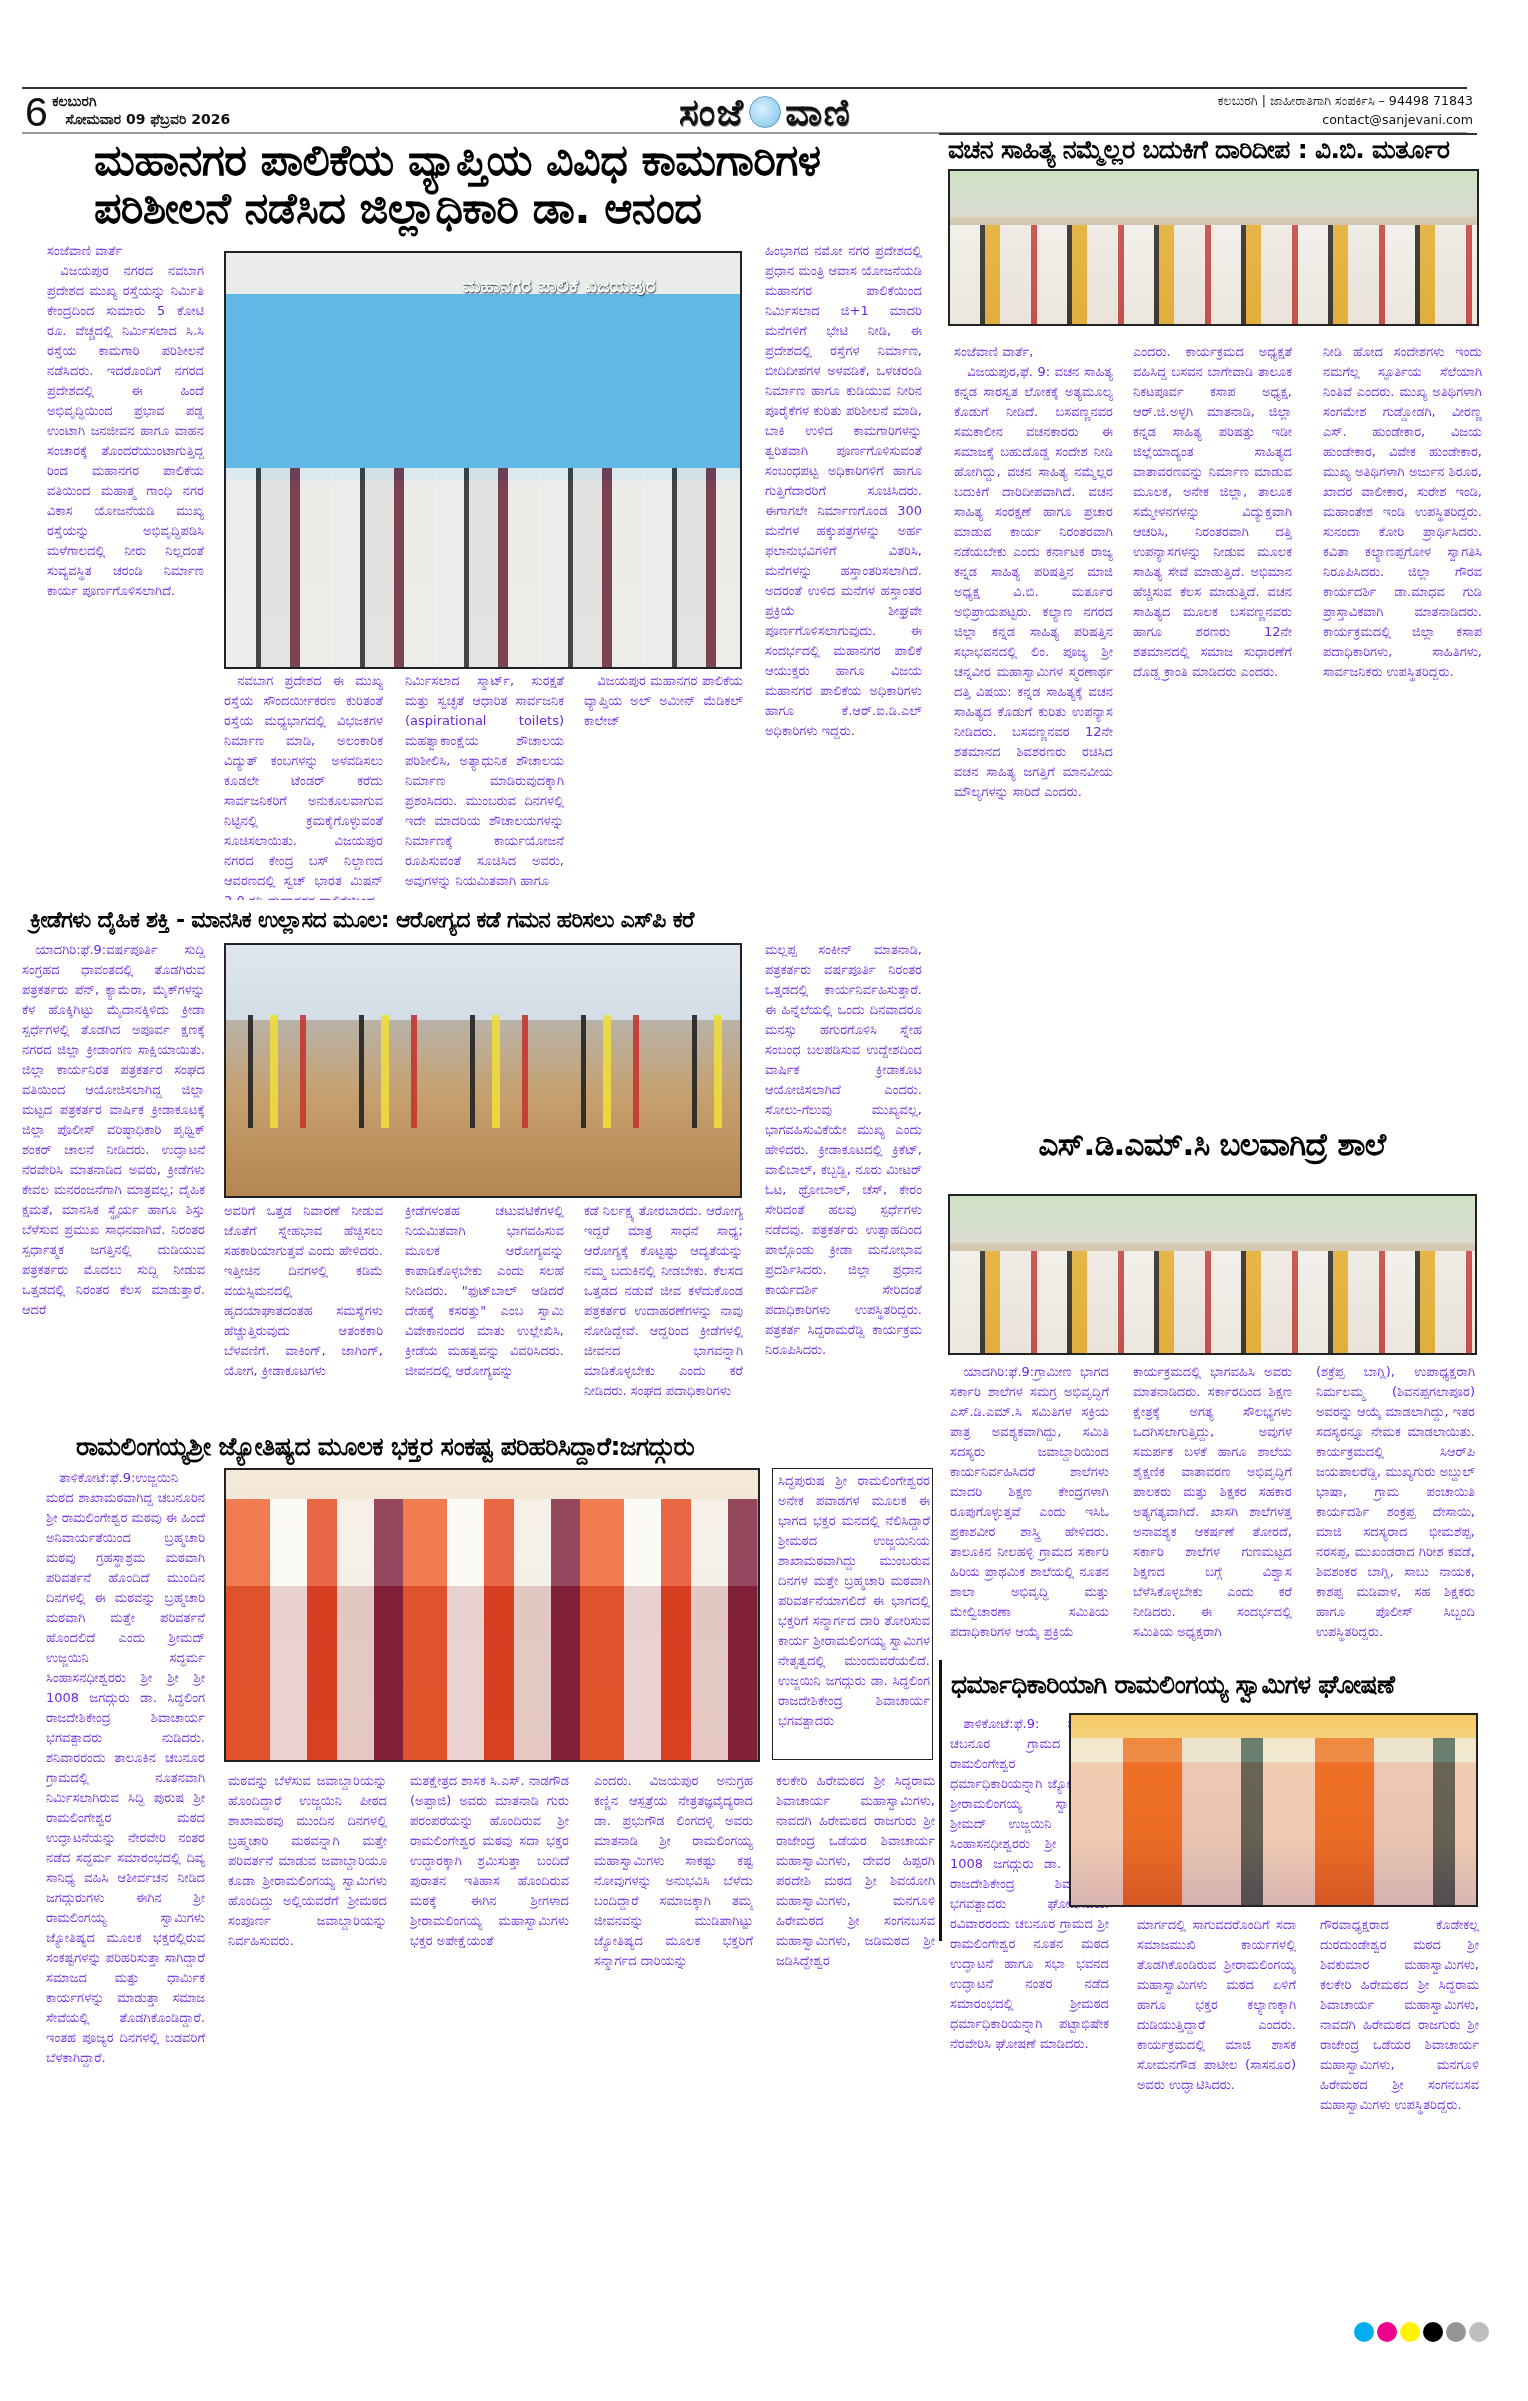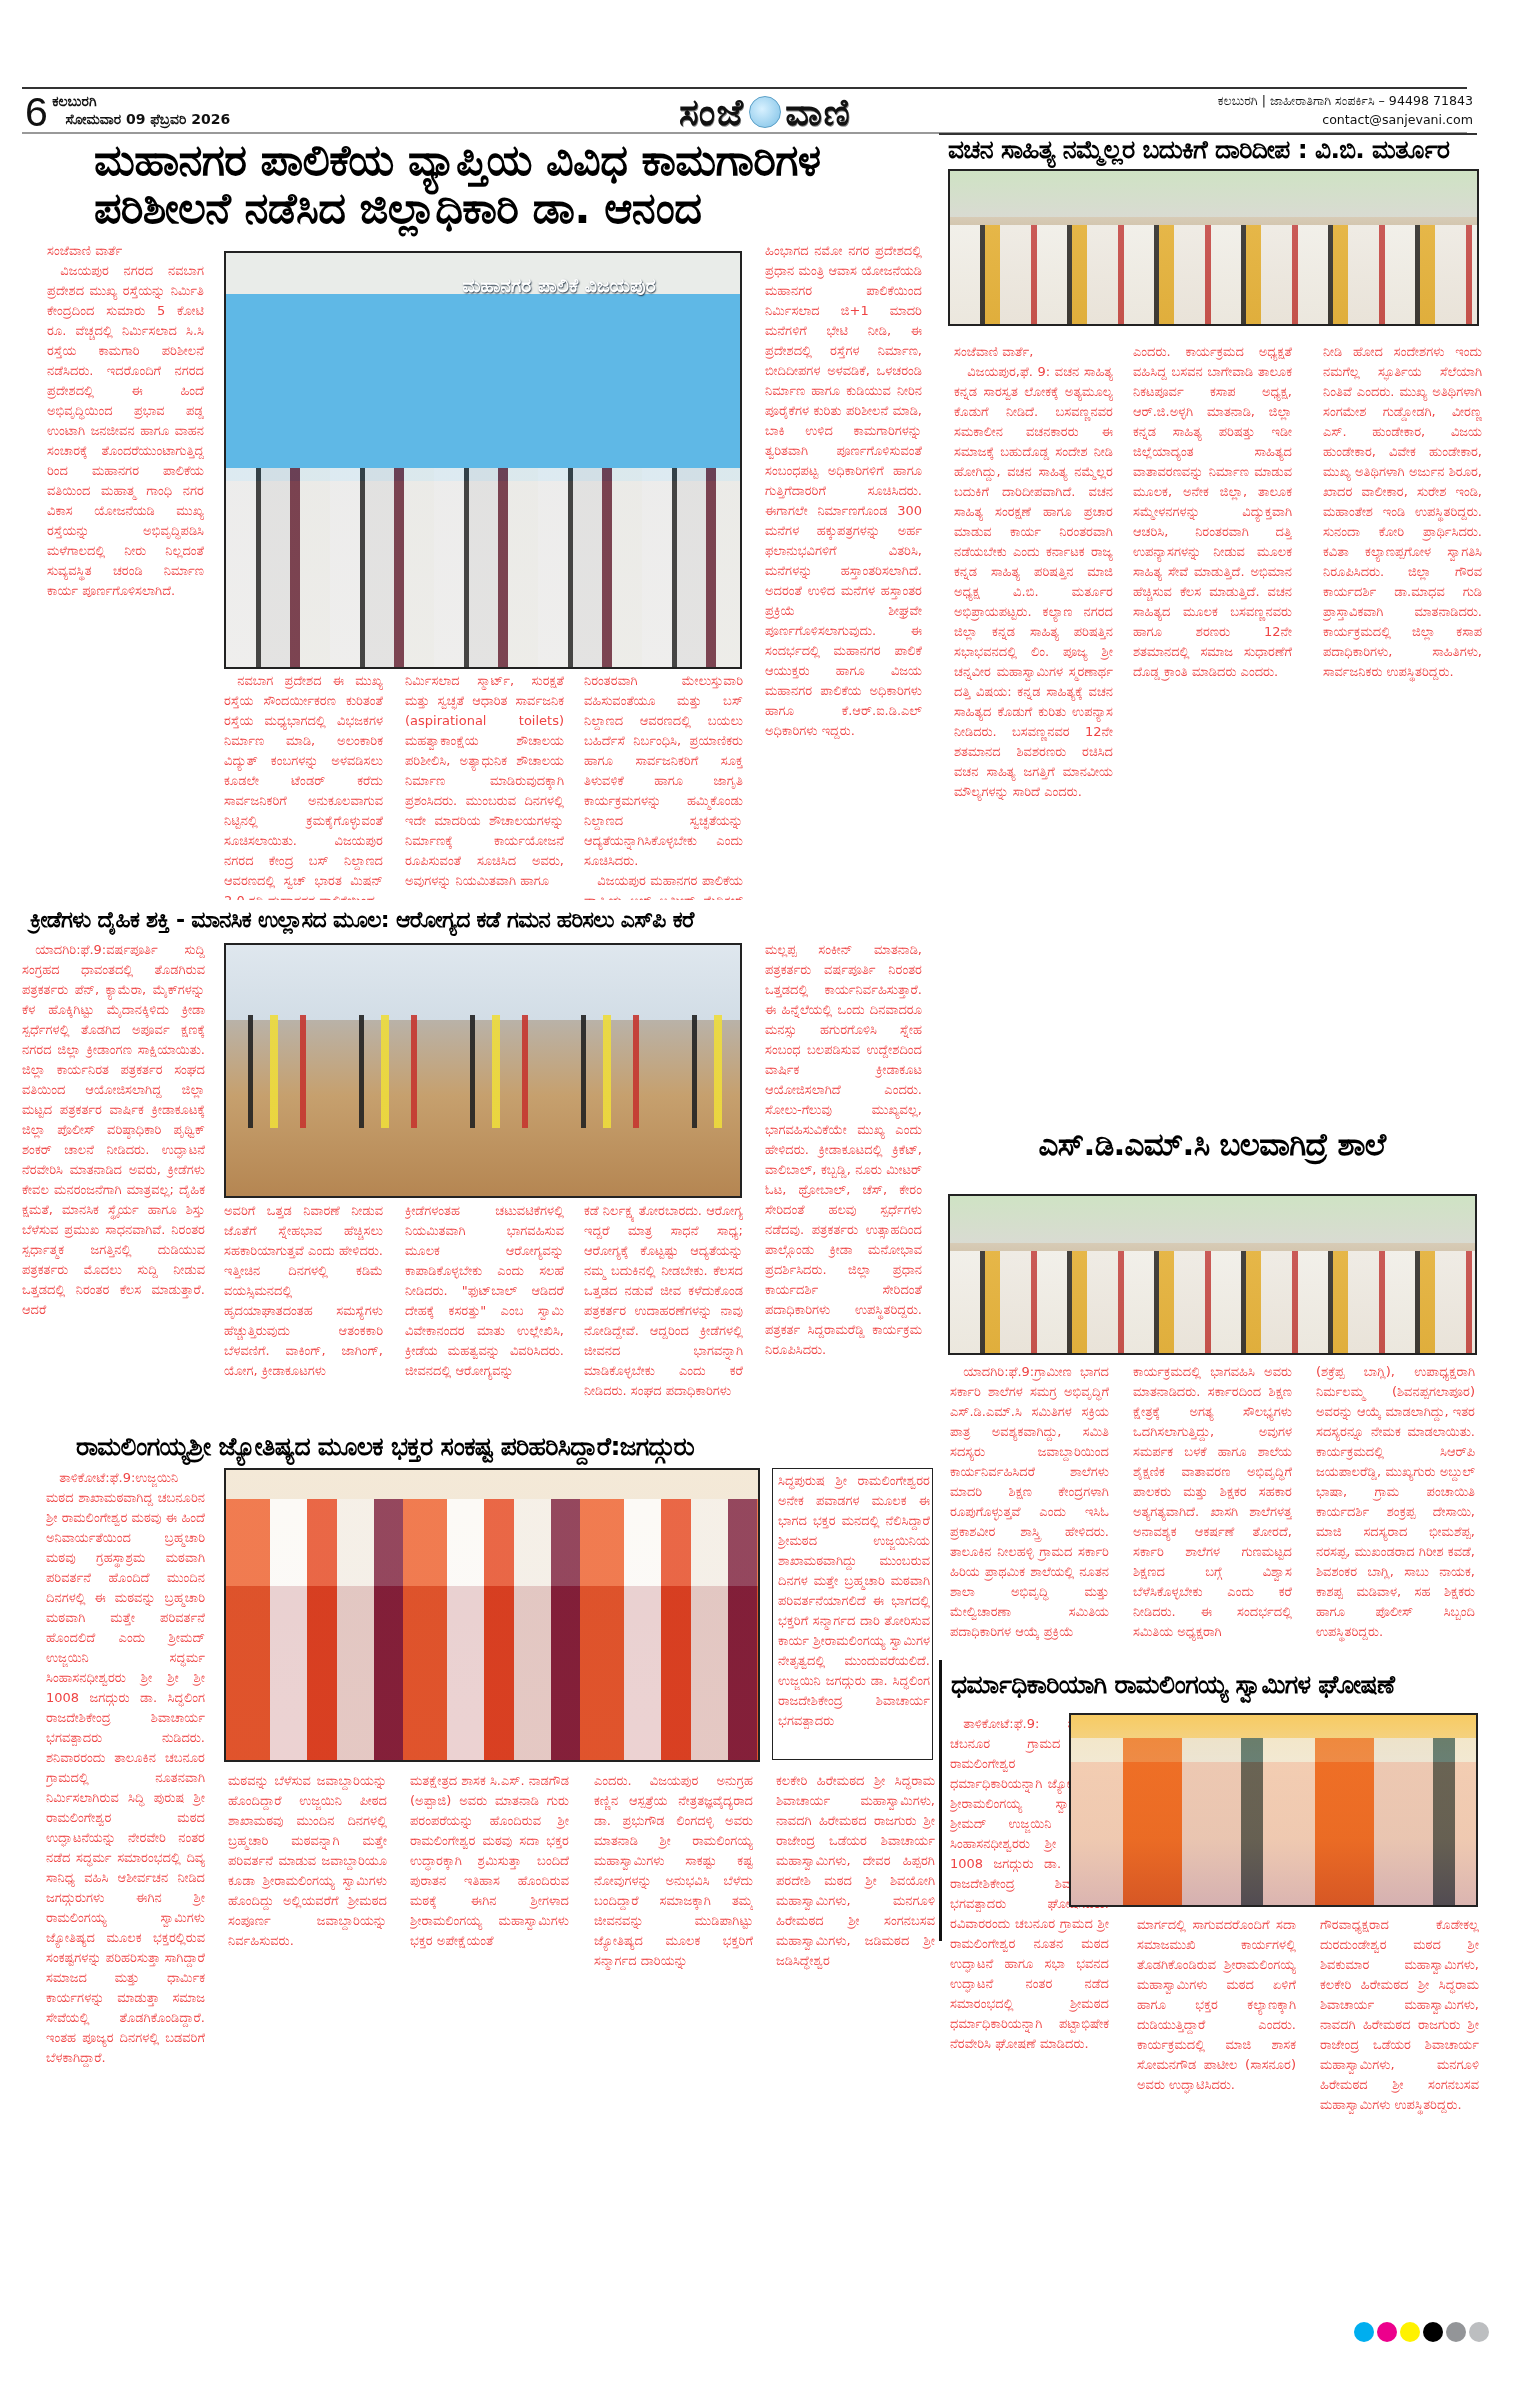--- a/index.html
+++ b/index.html
@@ -13,21 +13,21 @@
   .logo { font-family:"DejaVu Serif", serif; font-weight:bold; font-size:37px; letter-spacing:1.5px;
           color:#111; text-shadow:0.7px 0.7px 0 #888; display:flex; align-items:center; gap:4.4px; }
   .logo .globe { width:30px; height:30px; border-radius:50%; background:radial-gradient(circle at 40% 40%, #d8f1ff, #7cc0e6);
                  border:1.5px solid #5a9fc7; display:inline-block; }
   .contact { text-align:right; font-size:12.6px; line-height:19px; }
   .headline { font-weight:bold; color:#000; line-height:1.12; letter-spacing:-0.7px; }
   .h-xl { font-size:43px;margin-left:48px; }
   .h-l { font-size:31px; }
   .h-m { font-size:25px; }
   .h-s { font-size:22px; }
-  .col { position:absolute; font-size:13px; line-height:20px; text-align:justify; color:#ef4444; overflow:hidden;
+  .col { position:absolute; font-size:13px; line-height:20px; text-align:justify; color:#6d28d9; overflow:hidden;
          font-family:"DejaVu Sans", sans-serif; }
   .col p { margin:0; text-indent:13.3px; }
   .col p.noind { text-indent:0; }
   .photo { position:absolute; border:2.2px solid #222; box-sizing:border-box; overflow:hidden; }
   .ph-1 { background:linear-gradient(180deg,#e9ece9 0%, #e9ece9 10%, #5fb8e6 10%, #5fb8e6 55%, #c9c6c1 55%, #d7d2cb 100%); }
   .ph-1 .sign { position:absolute; left:46%; top:5%; font-size:19px; color:#fff; font-weight:bold; text-shadow:0.7px 0.7px 1.5px #234; }
   .ph-1 .crowd { position:absolute; left:0; right:0; bottom:0; height:48%;
          background:repeating-linear-gradient(90deg,#f3f3f3 0 30px,#2c2c2c 30px 35px,#e6e6e6 35px 64px,#6c2b3c 64px 74px,#f1f1ee 74px 104px); opacity:.85; }
   .ph-2 { background:linear-gradient(180deg,#dfe7ee 0%, #d2dde6 30%, #b9b2a8 30%, #c6a06e 60%, #b58652 100%); }
   .ph-2 .crowd { position:absolute; left:0; right:0; top:28%; height:45%;
@@ -86,21 +86,20 @@
   <div class="crowd"></div>
 </div>
 
 <div class="col" style="left:224px;top:671px;width:159px;height:229px;">
   <p>ನವಬಾಗ ಪ್ರದೇಶದ ಈ ಮುಖ್ಯ ರಸ್ತೆಯ ಸೌಂದರ್ಯೀಕರಣ ಕುರಿತಂತೆ ರಸ್ತೆಯ ಮಧ್ಯಭಾಗದಲ್ಲಿ ವಿಭಜಕಗಳ ನಿರ್ಮಾಣ ಮಾಡಿ, ಅಲಂಕಾರಿಕ ವಿದ್ಯುತ್ ಕಂಬಗಳನ್ನು ಅಳವಡಿಸಲು ಕೂಡಲೇ ಟೆಂಡರ್ ಕರೆದು ಸಾರ್ವಜನಿಕರಿಗೆ ಅನುಕೂಲವಾಗುವ ನಿಟ್ಟಿನಲ್ಲಿ ಕ್ರಮಕೈಗೊಳ್ಳುವಂತೆ ಸೂಚಿಸಲಾಯಿತು. ವಿಜಯಪುರ ನಗರದ ಕೇಂದ್ರ ಬಸ್ ನಿಲ್ದಾಣದ ಆವರಣದಲ್ಲಿ ಸ್ವಚ್ ಭಾರತ ಮಿಷನ್ 2.0 ರಡಿ ಮಹಾನಗರ ಪಾಲಿಕೆಯಿಂದ</p>
 </div>
 <div class="col" style="left:405px;top:671px;width:159px;height:229px;">
   <p class="noind">ನಿರ್ಮಿಸಲಾದ ಸ್ಮಾರ್ಟ್, ಸುರಕ್ಷತೆ ಮತ್ತು ಸ್ವಚ್ಛತೆ ಆಧಾರಿತ ಸಾರ್ವಜನಿಕ (aspirational toilets) ಮಹತ್ವಾಕಾಂಕ್ಷೆಯ ಶೌಚಾಲಯ ಪರಿಶೀಲಿಸಿ, ಅತ್ಯಾಧುನಿಕ ಶೌಚಾಲಯ ನಿರ್ಮಾಣ ಮಾಡಿರುವುದಕ್ಕಾಗಿ ಪ್ರಶಂಸಿದರು. ಮುಂಬರುವ ದಿನಗಳಲ್ಲಿ ಇದೇ ಮಾದರಿಯ ಶೌಚಾಲಯಗಳನ್ನು ನಿರ್ಮಾಣಕ್ಕೆ ಕಾರ್ಯಯೋಜನೆ ರೂಪಿಸುವಂತೆ ಸೂಚಿಸಿದ ಅವರು, ಅವುಗಳನ್ನು ನಿಯಮಿತವಾಗಿ ಹಾಗೂ</p>
 </div>
 <div class="col" style="left:584px;top:671px;width:159px;height:229px;">
-  <p class="noind">ನಿರಂತರವಾಗಿ ಮೇಲುಸ್ತುವಾರಿ ವಹಿಸುವಂತೆಯೂ ಮತ್ತು ಬಸ್ ನಿಲ್ದಾಣದ ಆವರಣದಲ್ಲಿ ಬಯಲು ಬಹಿರ್ದೆಸೆ ನಿರ್ಬಂಧಿಸಿ, ಪ್ರಯಾಣಿಕರು ಹಾಗೂ ಸಾರ್ವಜನಿಕರಿಗೆ ಸೂಕ್ತ ತಿಳುವಳಿಕೆ ಹಾಗೂ ಜಾಗೃತಿ ಕಾರ್ಯಕ್ರಮಗಳನ್ನು ಹಮ್ಮಿಕೊಂಡು ನಿಲ್ದಾಣದ ಸ್ವಚ್ಛತೆಯನ್ನು ಆದ್ಯತೆಯನ್ನಾಗಿಸಿಕೊಳ್ಳಬೇಕು ಎಂದು ಸೂಚಿಸಿದರು.</p>
   <p>ವಿಜಯಪುರ ಮಹಾನಗರ ಪಾಲಿಕೆಯ ವ್ಯಾಪ್ತಿಯ ಅಲ್ ಅಮೀನ್ ಮೆಡಿಕಲ್ ಕಾಲೇಜ್</p>
 </div>
 <div class="col" style="left:765px;top:241px;width:157px;height:658px;">
   <p class="noind">ಹಿಂಭಾಗದ ನಮೋ ನಗರ ಪ್ರದೇಶದಲ್ಲಿ ಪ್ರಧಾನ ಮಂತ್ರಿ ಆವಾಸ ಯೋಜನೆಯಡಿ ಮಹಾನಗರ ಪಾಲಿಕೆಯಿಂದ ನಿರ್ಮಿಸಲಾದ ಜಿ+1 ಮಾದರಿ ಮನೆಗಳಿಗೆ ಭೇಟಿ ನೀಡಿ, ಈ ಪ್ರದೇಶದಲ್ಲಿ ರಸ್ತೆಗಳ ನಿರ್ಮಾಣ, ಬೀದಿದೀಪಗಳ ಅಳವಡಿಕೆ, ಒಳಚರಂಡಿ ನಿರ್ಮಾಣ ಹಾಗೂ ಕುಡಿಯುವ ನೀರಿನ ಪೂರೈಕೆಗಳ ಕುರಿತು ಪರಿಶೀಲನೆ ಮಾಡಿ, ಬಾಕಿ ಉಳಿದ ಕಾಮಗಾರಿಗಳನ್ನು ತ್ವರಿತವಾಗಿ ಪೂರ್ಣಗೊಳಿಸುವಂತೆ ಸಂಬಂಧಪಟ್ಟ ಅಧಿಕಾರಿಗಳಿಗೆ ಹಾಗೂ ಗುತ್ತಿಗೆದಾರರಿಗೆ ಸೂಚಿಸಿದರು. ಈಗಾಗಲೇ ನಿರ್ಮಾಣಗೊಂಡ 300 ಮನೆಗಳ ಹಕ್ಕುಪತ್ರಗಳನ್ನು ಅರ್ಹ ಫಲಾನುಭವಿಗಳಿಗೆ ವಿತರಿಸಿ, ಮನೆಗಳನ್ನು ಹಸ್ತಾಂತರಿಸಲಾಗಿದೆ. ಅದರಂತೆ ಉಳಿದ ಮನೆಗಳ ಹಸ್ತಾಂತರ ಪ್ರಕ್ರಿಯೆ ಶೀಘ್ರವೇ ಪೂರ್ಣಗೊಳಿಸಲಾಗುವುದು. ಈ ಸಂದರ್ಭದಲ್ಲಿ ಮಹಾನಗರ ಪಾಲಿಕೆ ಆಯುಕ್ತರು ಹಾಗೂ ವಿಜಯ ಮಹಾನಗರ ಪಾಲಿಕೆಯ ಅಧಿಕಾರಿಗಳು ಹಾಗೂ ಕೆ.ಆರ್.ಐ.ಡಿ.ಎಲ್ ಅಧಿಕಾರಿಗಳು ಇದ್ದರು.</p>
 </div>
 
 <div class="rule" style="left:939px;top:133px;width:538px;height:1.5px;"></div>
 <div class="abs headline h-m" style="left:948px;top:136px;width:532px;">ವಚನ ಸಾಹಿತ್ಯ ನಮ್ಮೆಲ್ಲರ ಬದುಕಿಗೆ ದಾರಿದೀಪ : ವಿ.ಬಿ. ಮರ್ತೂರ</div>
 
 <div class="photo ph-5" style="left:948px;top:169px;width:531px;height:157px;">

